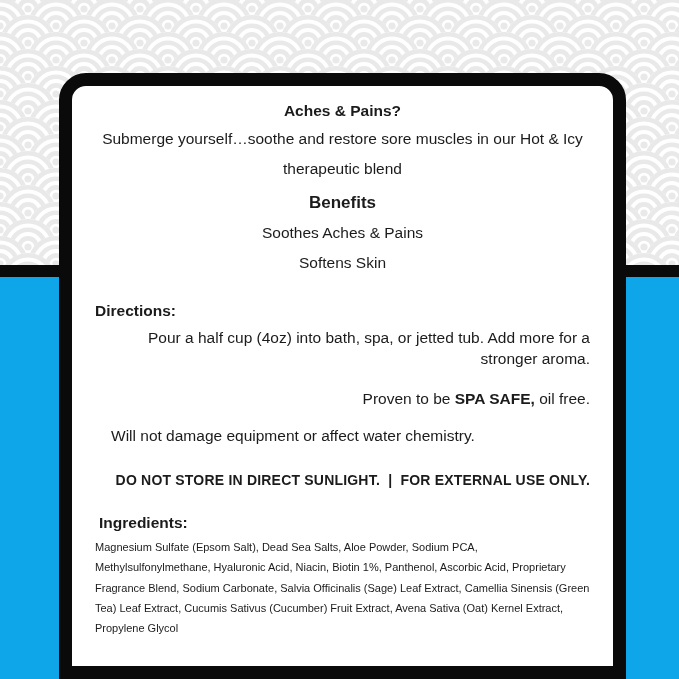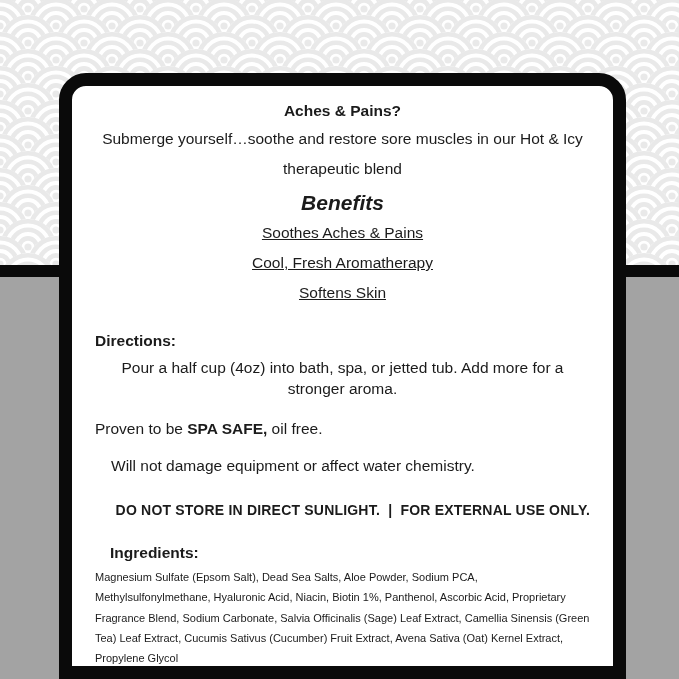--- a/index.html
+++ b/index.html
@@ -1,52 +1,52 @@
 <!DOCTYPE html>
 <html><head>
 <meta charset="utf-8">
 <style>
   html,body{margin:0;padding:0;}
   body{
     width:679px;height:679px;overflow:hidden;
     font-family:"Liberation Sans","DejaVu Sans",sans-serif;
     background:#ffffff;
   }
-  .stage{position:relative;width:679px;height:679px;background:#a3a3a3;overflow:hidden;}
+  .stage{position:relative;width:679px;height:679px;background:#0ea5e9;overflow:hidden;}
 
   .pattern-svg{position:absolute;top:0;left:0;display:block;}
 
   .divider-bar{
     position:absolute;top:265px;left:0;width:679px;height:12px;
     background:#0a0a0a;z-index:2;
   }
 
   .card{
     position:absolute;left:59px;top:73px;width:567px;height:606px;
     box-sizing:border-box;background:#ffffff;
     border:13px solid #0a0a0a;border-radius:27px 27px 0 0;
     z-index:3;
   }
   .card-inner{padding:14px 23px 0;color:#1b1b1b;}
 
   .headline{margin:0;font-size:15.5px;line-height:22px;font-weight:bold;text-align:center;}
   .intro{margin:2px auto 0;max-width:502px;font-size:15.5px;line-height:30px;text-align:center;}
-  .benefits-title{margin:8px 0 0;font-size:21px;line-height:22px;font-weight:bold;text-align:center;font-style:italic;}
-  .benefits{margin-top:4px;text-decoration:underline;}
+  .benefits-title{margin:8px 0 0;font-size:17px;line-height:22px;font-weight:bold;text-align:center;}
+  .benefits{margin-top:4px;}
   .benefit-line{font-size:15.5px;line-height:30px;text-align:center;}
 
   .section-heading{margin:22px 0 5px;font-size:15.5px;line-height:22px;font-weight:bold;text-align:left;}
-  .directions-text{margin:0;font-size:15.5px;line-height:21px;text-align:center;}
-  .spa-line{margin:19px 0 0;font-size:15.5px;line-height:21px;text-align:left;}
+  .directions-text{margin:0;font-size:15.5px;line-height:21px;text-align:right;}
+  .spa-line{margin:19px 0 0;font-size:15.5px;line-height:21px;text-align:right;}
   .spa-line2{margin:16px;font-size:15.5px;line-height:21px;text-align:left;}
   .spa-bold{font-weight:bold;}
 
   .warning{margin:24px 0 0;font-size:14px;line-height:20px;font-weight:bold;text-align:right;letter-spacing:.2px;}
 
-  .ingredients-heading{margin:22px 15px 0;font-size:15.5px;line-height:22px;font-weight:bold;}
+  .ingredients-heading{margin:22px 4px 0;font-size:15.5px;line-height:22px;font-weight:bold;}
   .ingredients-text{margin:3px 0 0;font-size:11px;line-height:20.3px;text-align:left;}
 </style>
 </head>
 <body>
 
 <div class="stage">
 
   <svg id="seigaiha-svg" class="pattern-svg" width="679" height="266" viewBox="0 0 679 266" xmlns="http://www.w3.org/2000/svg">
       <circle cx="-56" cy="-8" r="28" fill="#ffffff"></circle>
       <circle cx="-56" cy="-8" r="25.7" fill="none" stroke="#e9e9e9" stroke-width="4.6"></circle>
@@ -1481,21 +1481,20 @@
     <div class="card-inner">
 
       <h1 class="headline">Aches &amp; Pains?</h1>
 
       <p class="intro">Submerge yourself…soothe and restore sore muscles in our Hot &amp; Icy therapeutic blend</p>
 
       <h2 class="benefits-title">Benefits</h2>
 
       <div class="benefits">
         <div class="benefit-line">Soothes Aches &amp; Pains</div>
-        <div class="benefit-line">Cool, Fresh Aromatherapy</div>
         <div class="benefit-line">Softens Skin</div>
       </div>
 
       <h3 class="section-heading">Directions:</h3>
       <p class="directions-text">Pour a half cup (4oz) into bath, spa, or jetted tub. Add more for a stronger aroma.</p>
 
       <p class="spa-line"><span>Proven to be </span><span class="spa-bold">SPA SAFE,</span><span> oil free.</span></p>
       <p class="spa-line2">Will not damage equipment or affect water chemistry.</p>
 
       <p class="warning">DO NOT STORE IN DIRECT SUNLIGHT.&nbsp;&nbsp;|&nbsp;&nbsp;FOR EXTERNAL USE ONLY.</p>

